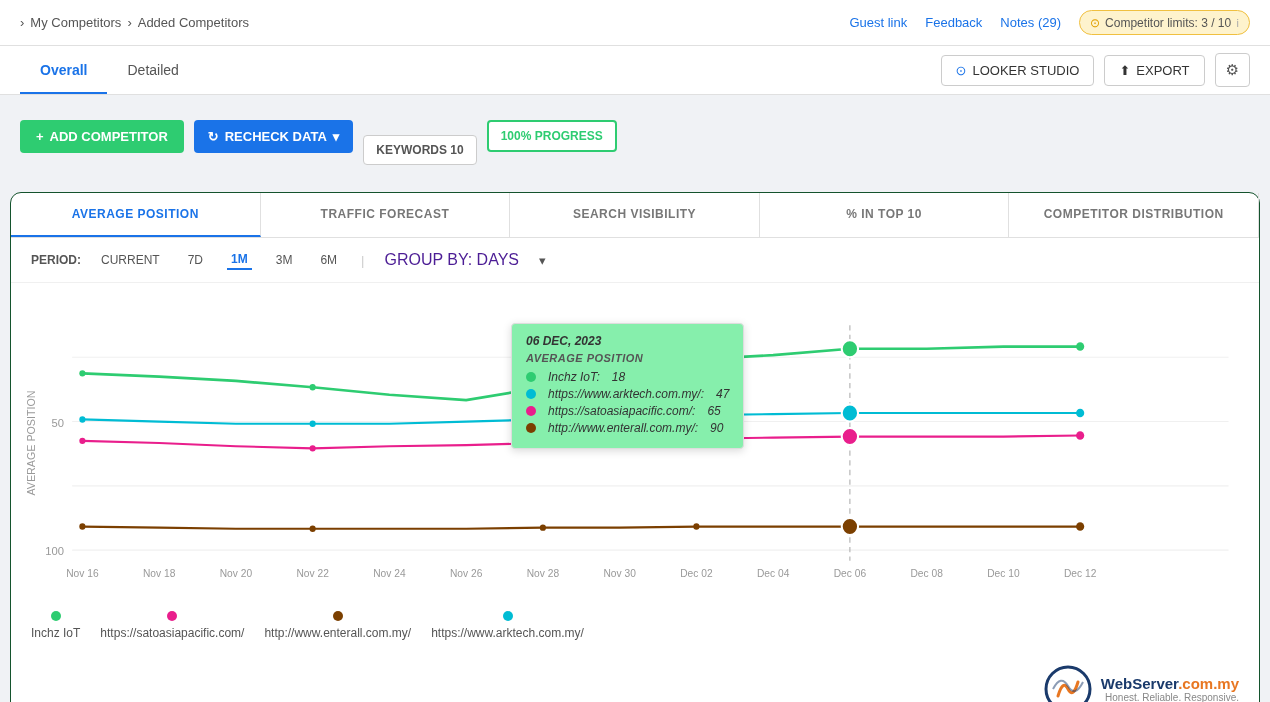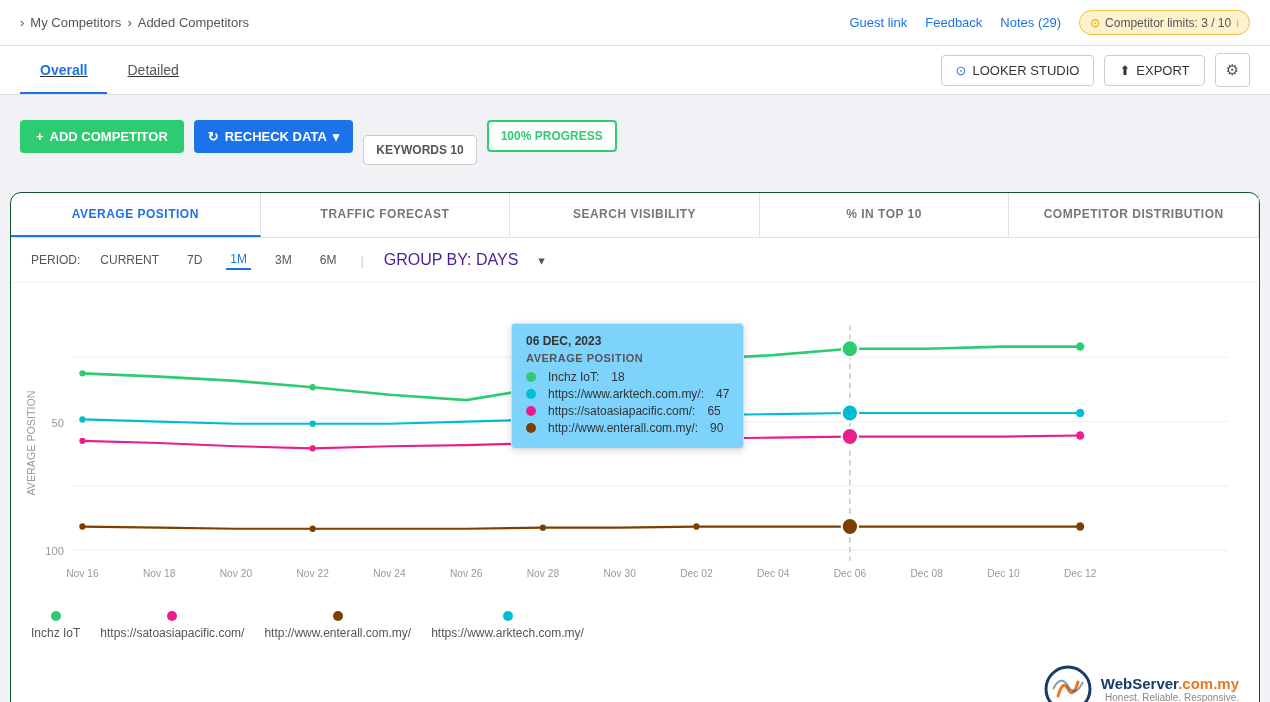--- a/index.html
+++ b/index.html
@@ -47,21 +47,20 @@
       background: #fff;
       border-bottom: 1px solid #e0e0e0;
       padding: 0 20px;
       display: flex;
       align-items: center;
       justify-content: space-between;
     }
     .tabs {
       display: flex;
       gap: 0;
-      text-decoration: underline;
     }
     .tab {
       padding: 16px 20px 14px;
       cursor: pointer;
       font-size: 14px;
       color: #555;
       border-bottom: 2px solid transparent;
     }
     .tab.active {
       color: #1a73e8;
@@ -188,32 +187,32 @@
       border-bottom: 2px solid #1a73e8;
     }
 
     .period-bar {
       padding: 12px 20px;
       display: flex;
       align-items: center;
       gap: 16px;
       border-bottom: 1px solid #f0f0f0;
     }
-    .period-label { font-weight: normal; color: #555; font-size: 12px; }
+    .period-label { font-weight: bold; color: #555; font-size: 12px; }
     .period-options { display: flex; gap: 20px; align-items: center; }
     .period-opt {
       font-size: 12px;
       color: #555;
       cursor: pointer;
       padding: 2px 4px;
     }
     .period-opt.active {
       color: #1a73e8;
       border-bottom: 2px solid #1a73e8;
-      font-weight: normal;
+      font-weight: bold;
     }
     .period-sep { color: #ccc; }
     .groupby { font-size: 16px; color: #4c1d95; cursor: pointer; }
 
     .chart-area {
       padding: 10px 10px 10px 10px;
       position: relative;
       height: 320px;
     }
 
@@ -256,28 +255,29 @@
       font-weight: bold;
       color: #1a3a6b;
     }
     .footer-logo-sub {
       font-size: 10px;
       color: #888;
     }
 
     .tooltip-box {
       position: absolute;
-      background: #7dd3fc;
+      background: #86efac;
       border: 1px solid #ddd;
       border-radius: 4px;
       padding: 10px 14px;
       font-size: 12px;
       box-shadow: 0 2px 8px rgba(0,0,0,0.15);
       min-width: 200px;
       z-index: 10;
+      font-style: italic;
     }
     .tooltip-date { font-weight: bold; color: #333; margin-bottom: 4px; font-size: 12px; }
     .tooltip-title { font-weight: bold; color: #555; margin-bottom: 6px; font-size: 11px; letter-spacing: 0.5px; }
     .tooltip-row { display: flex; align-items: center; gap: 12px; margin-bottom: 3px; }
     .tooltip-dot { width: 10px; height: 10px; border-radius: 50%; flex-shrink: 0; }
 
     svg.chart-svg { width: 100%; height: 100%; }
   </style>
 </head>
 <body>

